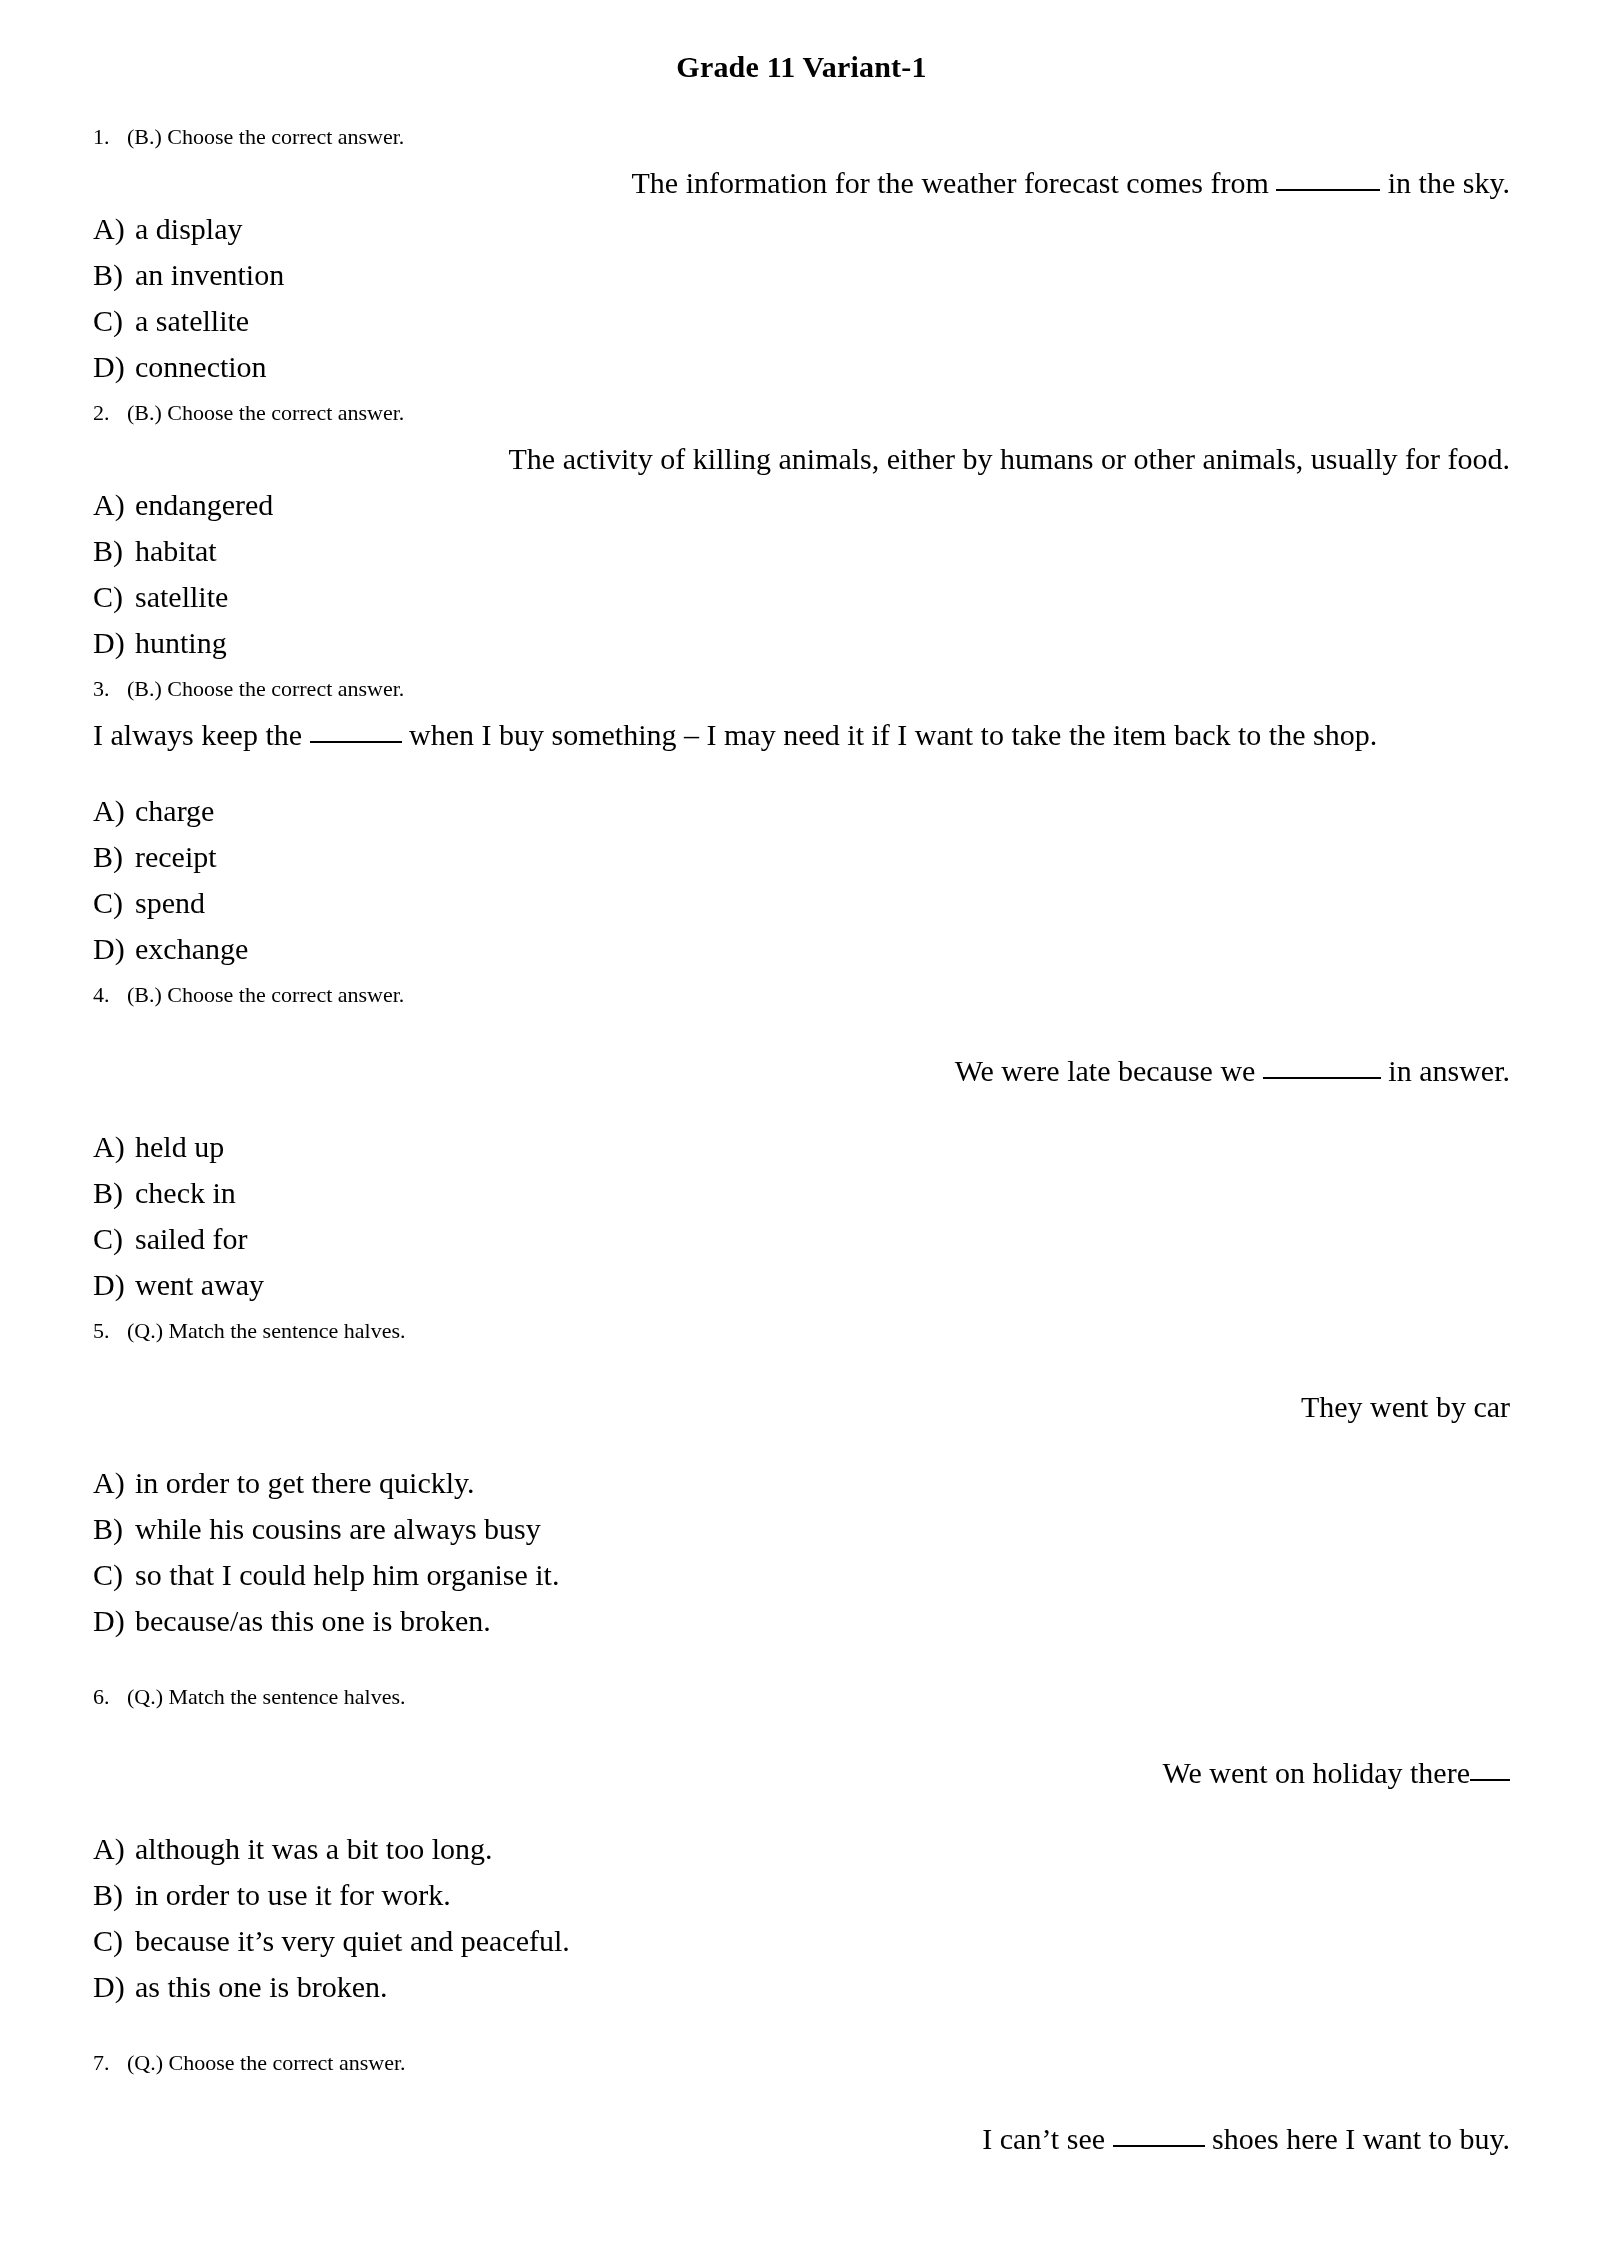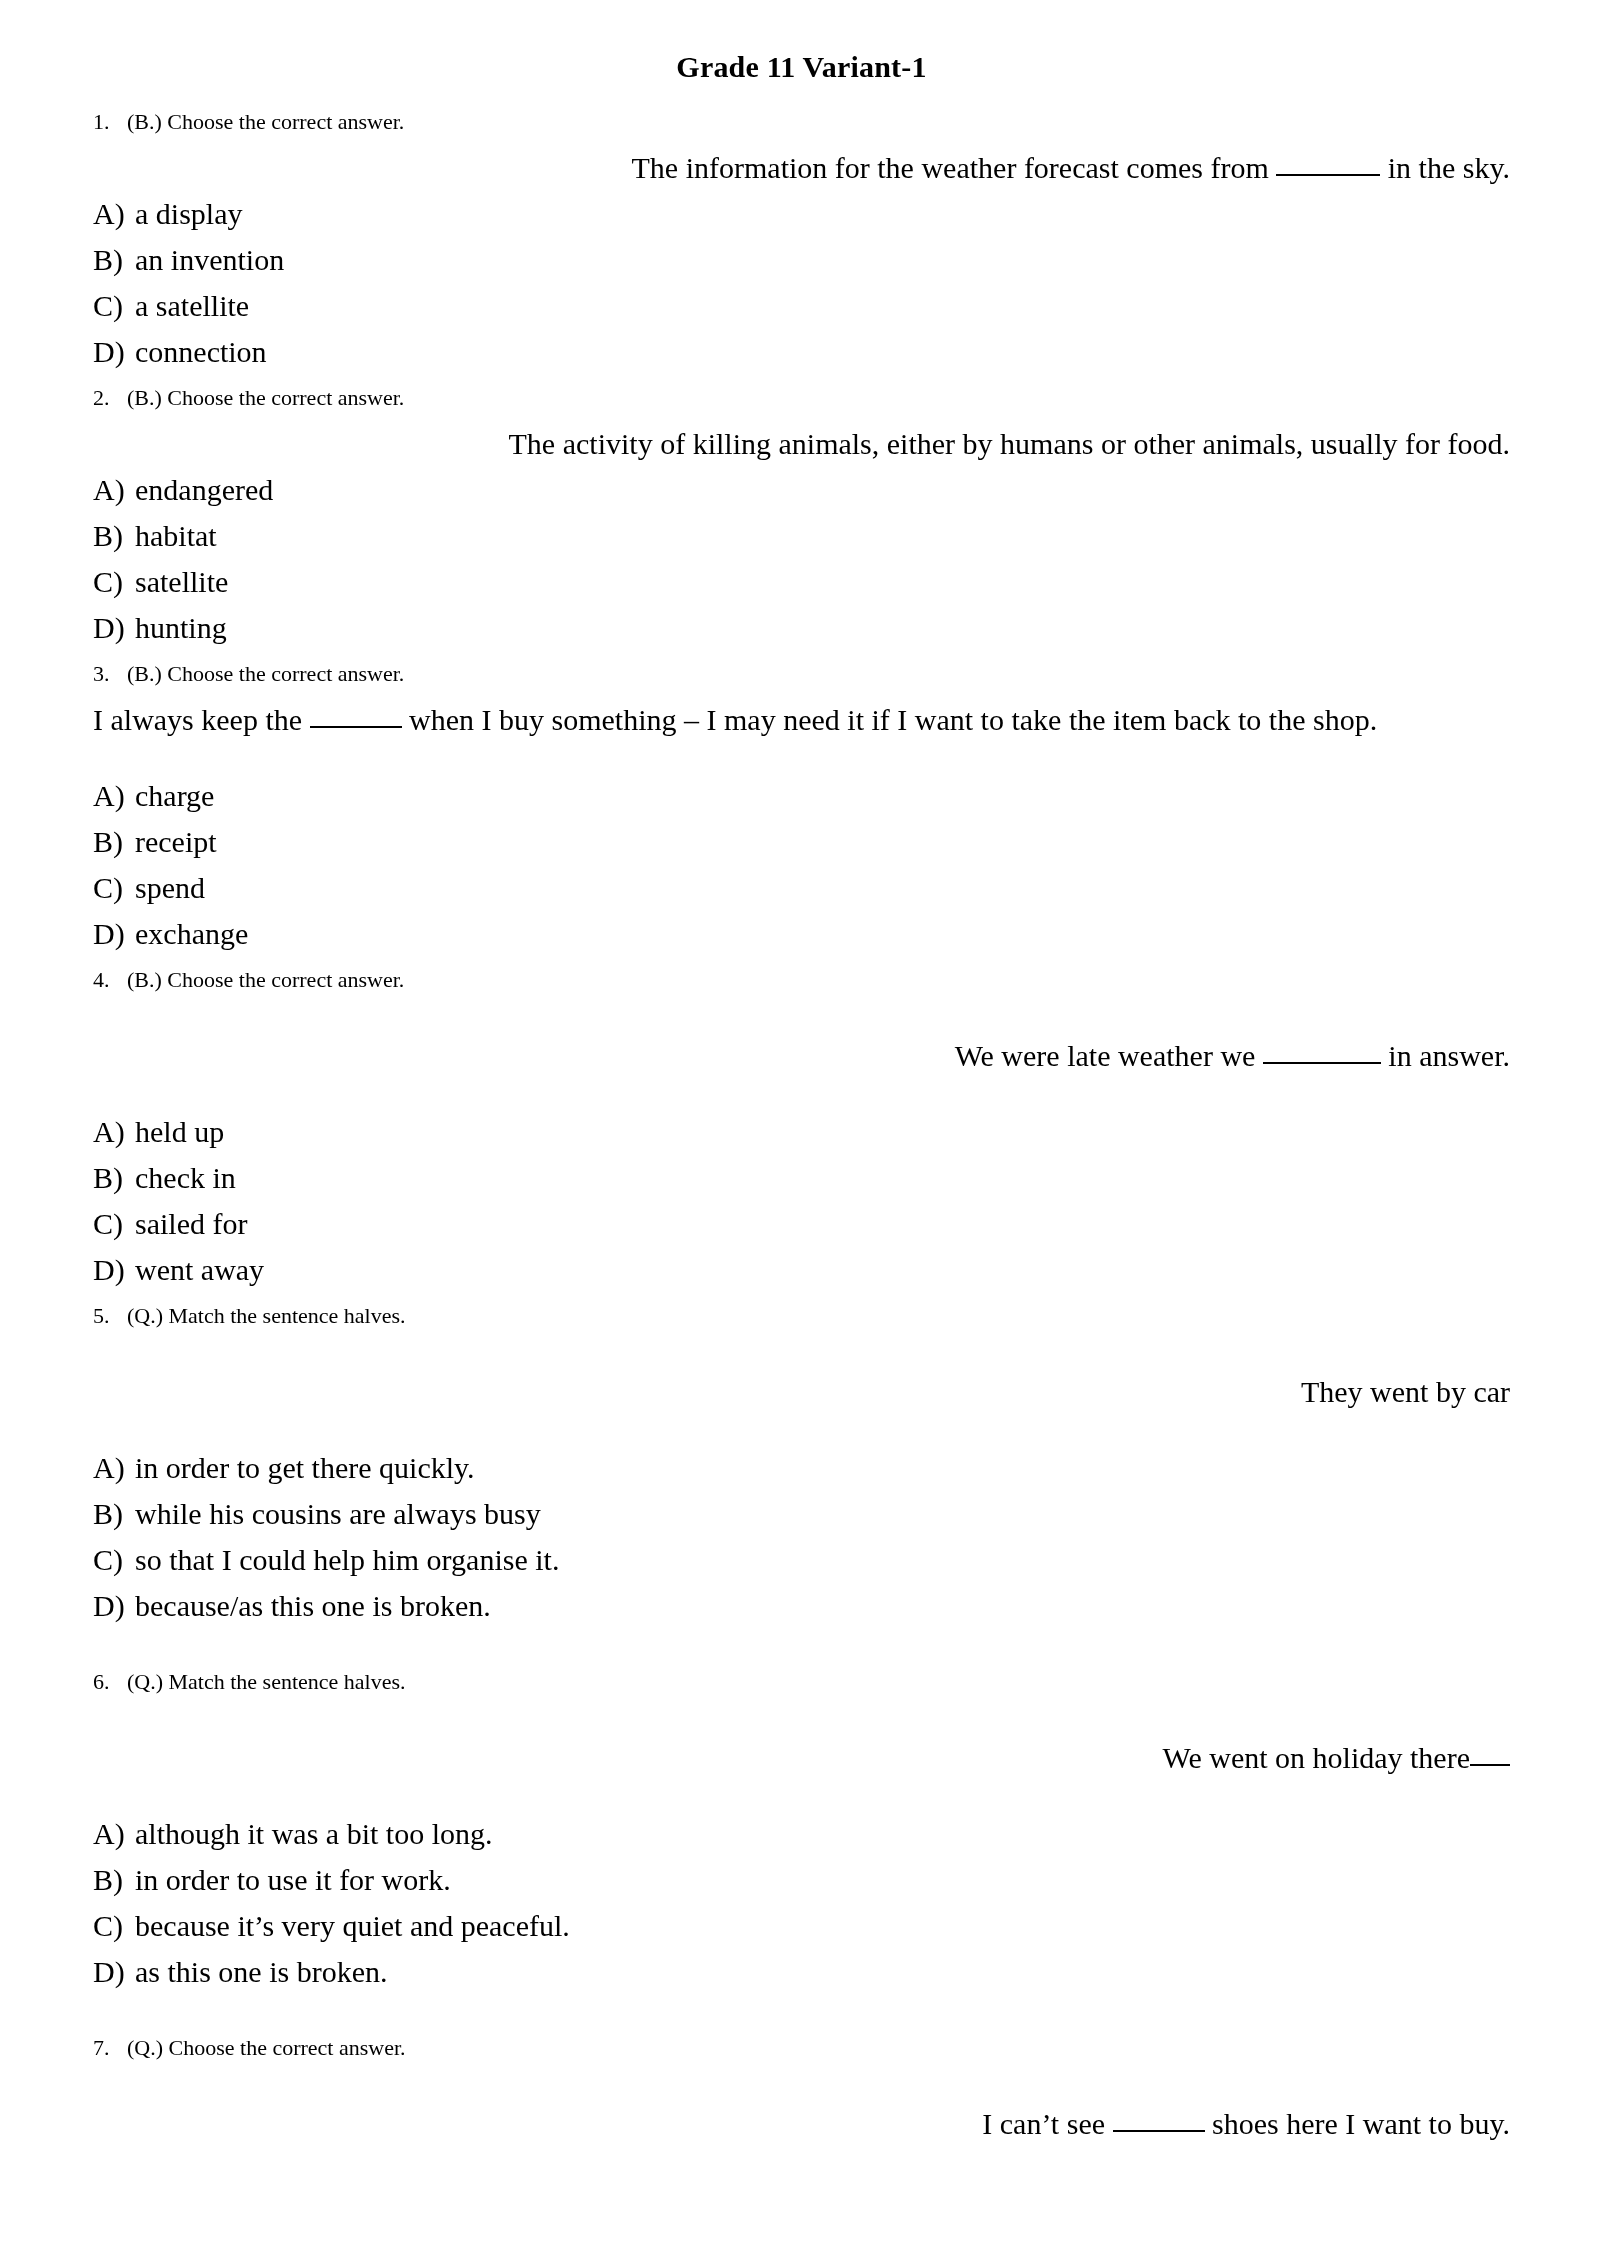--- a/index.html
+++ b/index.html
@@ -18,21 +18,21 @@
     background: #ffffff;
     box-sizing: border-box;
     padding: 48px 90px 0 93px;
     overflow: hidden;
   }
   .doc-title {
     text-align: center;
     font-weight: bold;
     font-size: 30px;
     line-height: 1.25;
-    margin: 0 0 13px 0;
+    margin: 0 0 28px 0;
     letter-spacing: 0.2px;
   }
   .question-block {
     margin: 0;
   }
   .q-line {
     font-size: 22px;
     line-height: 46px;
     margin: 0;
     white-space: nowrap;
@@ -114,21 +114,21 @@
       <p class="option"><span class="opt-letter">A)</span><span>charge</span></p>
       <p class="option"><span class="opt-letter">B)</span><span>receipt</span></p>
       <p class="option"><span class="opt-letter">C)</span><span>spend</span></p>
       <p class="option"><span class="opt-letter">D)</span><span>exchange</span></p>
     </div>
   </div>
 
   <div class="question-block">
     <p class="q-line"><span class="q-num">4.</span><span>(B.) Choose the correct answer.</span></p>
     <div class="gap-md"></div>
-    <p class="stem nowrap"><span>We were late weather we</span> <span class="blank w-long"></span> <span>in answer.</span></p>
+    <p class="stem nowrap"><span>We were late because we</span> <span class="blank w-long"></span> <span>in answer.</span></p>
     <div class="gap-md"></div>
     <div class="options">
       <p class="option"><span class="opt-letter">A)</span><span>held up</span></p>
       <p class="option"><span class="opt-letter">B)</span><span>check in</span></p>
       <p class="option"><span class="opt-letter">C)</span><span>sailed for</span></p>
       <p class="option"><span class="opt-letter">D)</span><span>went away</span></p>
     </div>
   </div>
 
   <div class="question-block">

